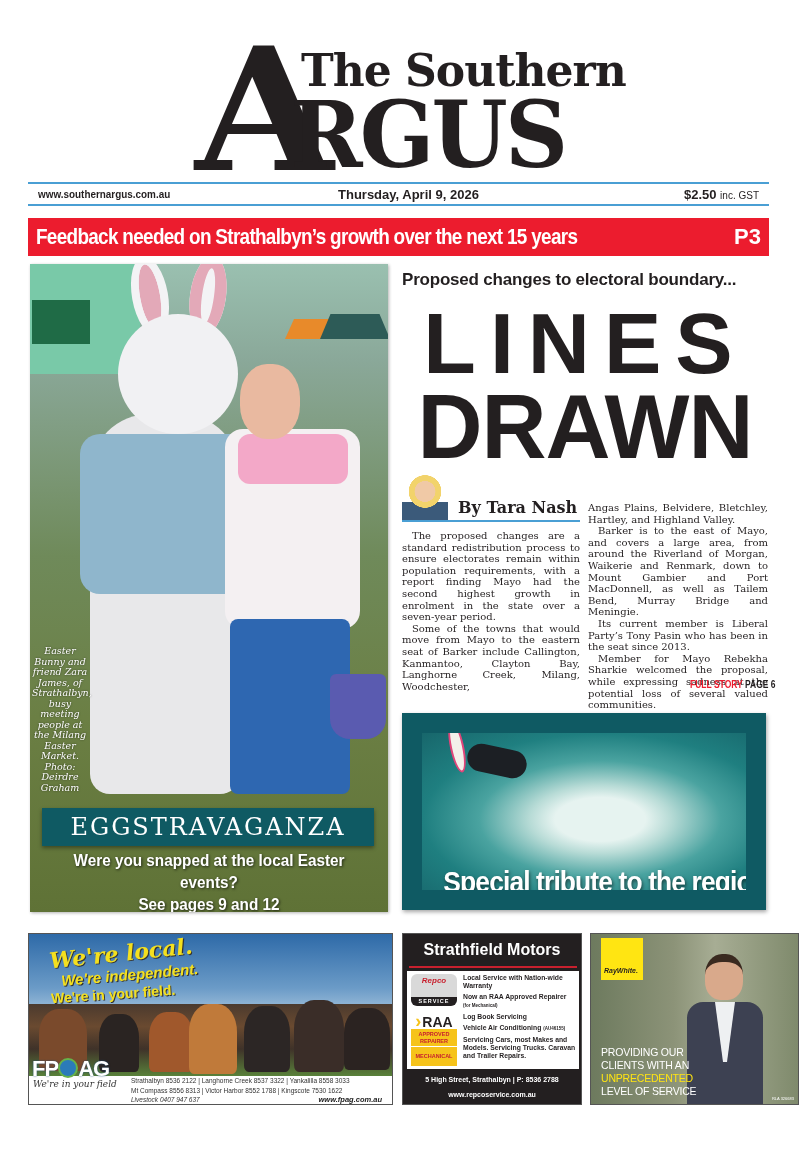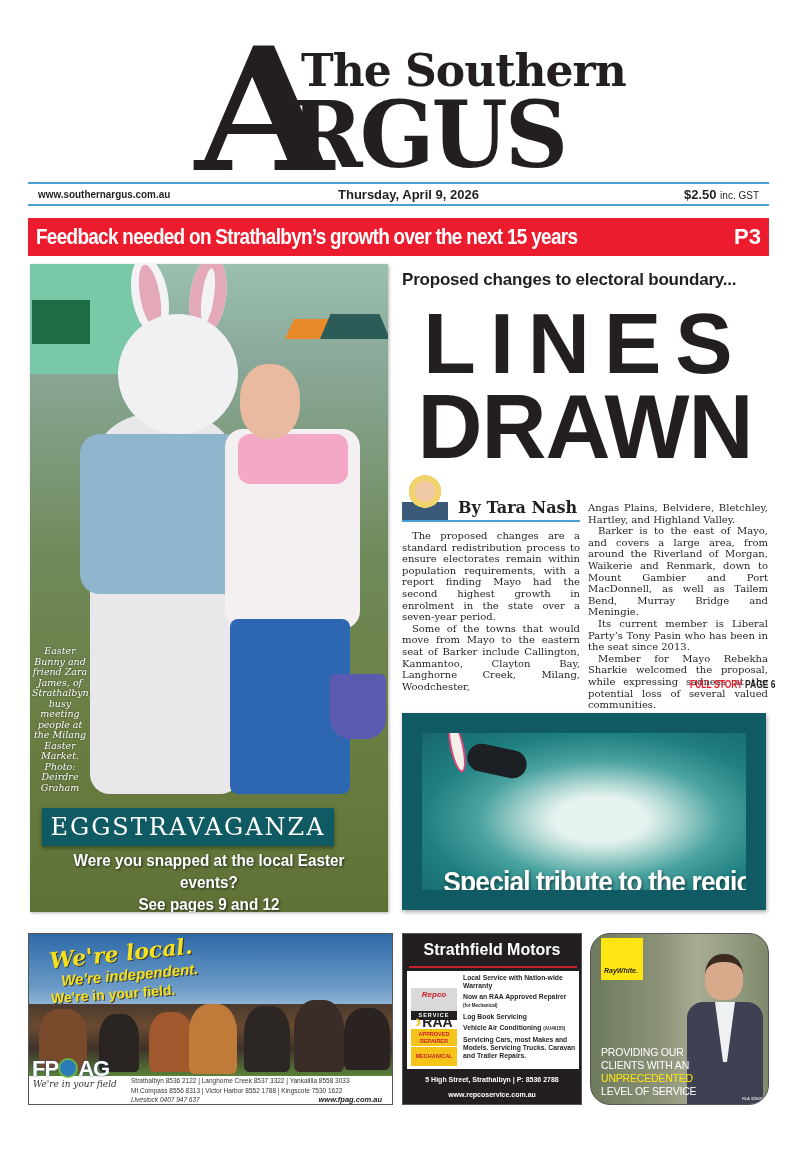--- a/index.html
+++ b/index.html
@@ -33,21 +33,21 @@
   .mp-bunny-head { position: absolute; left: 88px; top: 50px; width: 120px; height: 120px; background: #f1f1f3; border-radius: 50%; }
   .mp-ear1 { position: absolute; left: 102px; top: -8px; width: 36px; height: 80px; background: #f3f3f5; border-radius: 50%; border: 8px solid #f3f3f5; box-shadow: inset 0 0 0 12px #e3a9b8; transform: rotate(-10deg); }
   .mp-ear2 { position: absolute; left: 160px; top: -8px; width: 36px; height: 80px; background: #f3f3f5; border-radius: 50%; box-shadow: inset 0 0 0 12px #e3a9b8; transform: rotate(8deg); }
   .mp-jacket { position: absolute; left: 50px; top: 170px; width: 170px; height: 160px; background: #8fb6cc; border-radius: 20px; }
   .mp-girl-head { position: absolute; left: 210px; top: 100px; width: 60px; height: 75px; background: #e9b9a0; border-radius: 45%; }
   .mp-girl-shirt { position: absolute; left: 195px; top: 165px; width: 135px; height: 200px; background: #f4f0f2; border-radius: 18px; }
   .mp-girl-pink { position: absolute; left: 208px; top: 170px; width: 110px; height: 50px; background: #f3a8c8; border-radius: 12px; }
   .mp-girl-pants { position: absolute; left: 200px; top: 355px; width: 120px; height: 175px; background: #2e67b1; border-radius: 8px; }
   .mp-basket { position: absolute; left: 300px; top: 410px; width: 56px; height: 65px; background: #5a5bb0; border-radius: 6px 6px 20px 20px; }
   .mp-caption { position: absolute; left: 2px; top: 382px; width: 56px; color: #fff; font-family: "DejaVu Serif", serif; font-style: italic; font-size: 9.5px; line-height: 10.5px; text-align: center; text-shadow: 0 0 2px rgba(0,0,0,0.6); }
-  .mp-egg { position: absolute; left: 12px; top: 544px; width: 292px; height: 38px; background: #0f5a63; color: #fff; font-family: "DejaVu Serif", serif; font-size: 24px; letter-spacing: 2px; display: flex; align-items: center; justify-content: center; box-shadow: 0 2px 4px rgba(0,0,0,0.4); }
+  .mp-egg { position: absolute; left: 12px; top: 544px; width: 332px; height: 38px; background: #0f5a63; color: #fff; font-family: "DejaVu Serif", serif; font-size: 24px; letter-spacing: 2px; display: flex; align-items: center; justify-content: center; box-shadow: 0 2px 4px rgba(0,0,0,0.4); }
   .mp-snapped { position: absolute; left: 0; top: 586px; width: 358px; color: #fff; font-weight: bold; font-size: 17px; line-height: 22px; text-align: center; text-shadow: 1px 1px 3px rgba(0,0,0,0.7); transform: scaleX(0.9); }
 
   
   .kicker { position: absolute; left: 402px; top: 270px; font-weight: bold; font-size: 17px; color: #231f20; white-space: nowrap; letter-spacing: -0.2px; }
   .big-lines { position: absolute; left: 402px; top: 300px; width: 366px; font-weight: bold; font-size: 86px; line-height: 86px; text-align: center; color: #231f20; letter-spacing: 14px; }
   .big-drawn { position: absolute; left: 402px; top: 382px; width: 366px; font-weight: bold; font-size: 90px; line-height: 90px; text-align: center; color: #231f20; letter-spacing: -1px; }
 
   .byline { position: absolute; left: 402px; top: 474px; width: 178px; height: 48px; border-bottom: 2px solid #4a9fd4; }
   .byline .avatar { position: absolute; left: 0; top: 0; width: 46px; height: 46px; background: radial-gradient(circle at 50% 38%, #f0c9a6 0 28%, #f2d36b 29% 44%, transparent 45%), linear-gradient(180deg, #ffffff 0 60%, #3b5a7a 60% 100%); }
   .byline .name { position: absolute; left: 56px; top: 24px; font-family: "DejaVu Serif", serif; font-weight: bold; font-size: 16px; }
@@ -83,32 +83,32 @@
   .fp-logo .o { display: inline-block; width: 20px; height: 20px; border-radius: 50%; background: #2b7bb9; border: 2px solid #66b34a; vertical-align: -2px; }
   .fp-tag { position: absolute; left: 4px; top: 145px; font-family: "DejaVu Serif", serif; font-style: italic; font-size: 9px; color: #333; }
   .fp-contacts { position: absolute; left: 102px; top: 142px; width: 255px; font-size: 6.5px; line-height: 9.5px; color: #333; }
   .fp-contacts .web { position: absolute; right: 4px; top: 19px; font-weight: bold; font-style: italic; font-size: 7.5px; color: #222; }
 
   .ad-strath { left: 402px; top: 933px; width: 180px; height: 172px; background: #231f20; }
   .sm-title { position: absolute; left: 0; top: 7px; width: 100%; text-align: center; color: #fff; font-weight: bold; font-size: 16px; }
   .sm-rule { position: absolute; left: 6px; top: 32px; width: 168px; height: 2px; background: #c8202e; }
   .sm-body { position: absolute; left: 4px; top: 37px; width: 172px; height: 98px; background: #fff; }
   .sm-logo { position: absolute; left: 4px; width: 46px; font-weight: bold; text-align: center; }
-  .sm-repco { top: 17px; height: 32px; background: #d9d9d9; font-style: italic; color: #c8202e; font-size: 8px; border-bottom: 9px solid #231f20; }
+  .sm-repco { top: 3px; height: 32px; background: #d9d9d9; font-style: italic; color: #c8202e; font-size: 8px; border-bottom: 9px solid #231f20; border-radius: 6px; }
   .sm-repco span { position: absolute; bottom: -9px; left: 0; width: 100%; color: #fff; font-size: 5.5px; font-style: normal; letter-spacing: 1px; line-height: 9px; }
   .sm-raa { top: 40px; height: 16px; font-size: 14px; color: #231f20; }
   .sm-raa::before { content: "›"; color: #f6c31a; font-size: 18px; margin-right: 1px; }
   .sm-appr { top: 58px; height: 17px; background: #f6c31a; font-size: 5.5px; line-height: 7px; color: #c8202e; padding-top: 2px; }
   .sm-mech { top: 76px; height: 19px; background: #f6c31a; font-size: 5.5px; line-height: 19px; color: #c8202e; }
   .sm-items { position: absolute; left: 56px; top: 3px; width: 114px; font-weight: bold; font-size: 6.8px; line-height: 8px; color: #231f20; }
   .sm-items div { margin-bottom: 3px; }
   .sm-items small { font-size: 4.5px; }
   .sm-addr { position: absolute; left: 0; top: 138px; width: 100%; text-align: center; color: #fff; font-weight: bold; font-size: 7px; line-height: 15px; }
 
-  .ad-ray { left: 590px; top: 933px; width: 179px; height: 172px; background: linear-gradient(90deg, #6d7a5e 0%, #8c9378 40%, #a7ad94 60%, #7f8a6c 100%); border-radius: 20px; }
+  .ad-ray { left: 590px; top: 933px; width: 209px; height: 172px; background: linear-gradient(90deg, #6d7a5e 0%, #8c9378 40%, #a7ad94 60%, #7f8a6c 100%); }
   .ray-logo { position: absolute; left: 10px; top: 4px; width: 42px; height: 42px; background: #ffe512; }
   .ray-logo span { position: absolute; left: 3px; bottom: 6px; font-weight: bold; font-style: italic; font-size: 7px; color: #231f20; white-space: nowrap; }
   .ray-man { position: absolute; left: 96px; top: 20px; width: 76px; height: 152px; }
   .ray-head { position: absolute; left: 18px; top: 0; width: 38px; height: 46px; background: #d9a98b; border-radius: 45% 45% 40% 40%; border-top: 8px solid #3a2a20; }
   .ray-suit { position: absolute; left: 0; top: 48px; width: 76px; height: 104px; background: #3d4152; border-radius: 16px 16px 0 0; }
   .ray-shirt { position: absolute; left: 28px; top: 48px; width: 20px; height: 60px; background: #eef0f2; clip-path: polygon(0 0, 100% 0, 60% 100%, 40% 100%); }
   .ray-text { position: absolute; left: 10px; top: 112px; color: #fff; font-size: 10.5px; line-height: 13px; letter-spacing: -0.2px; }
   .ray-text .hl { color: #ffe512; }
   .ray-rla { position: absolute; right: 4px; bottom: 3px; font-size: 4px; color: #fff; }
 </style>

